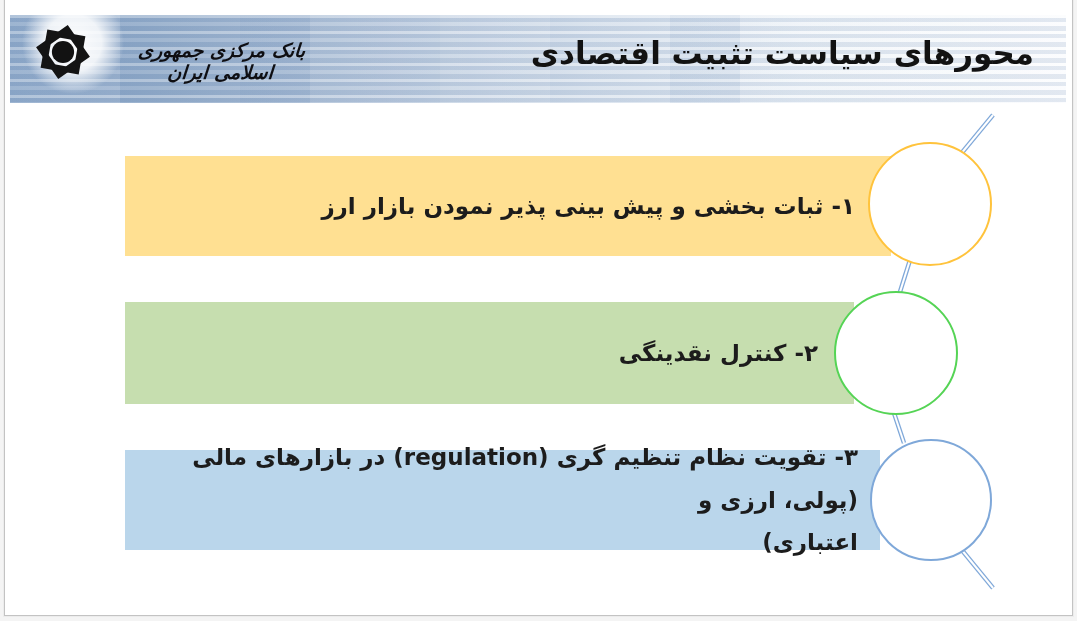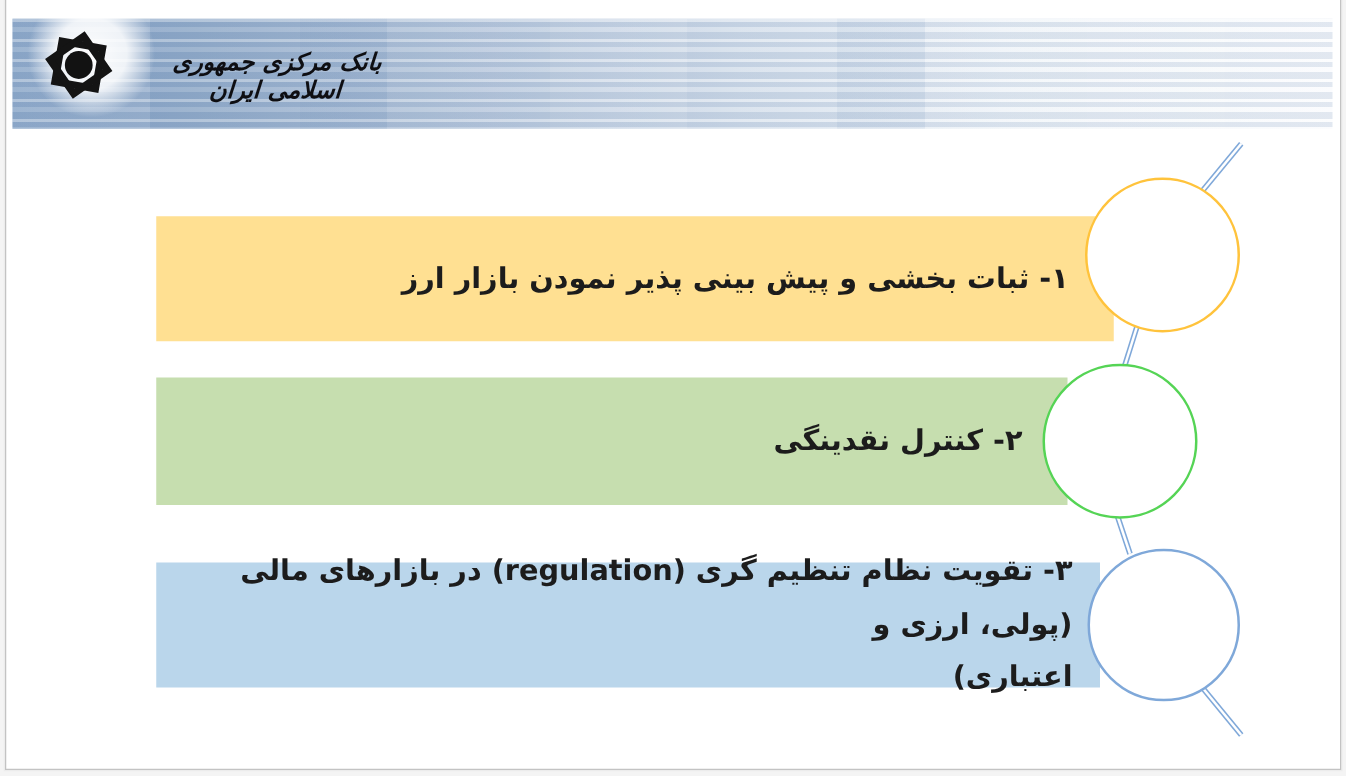--- a/index.html
+++ b/index.html
@@ -40,21 +40,21 @@
 
   .slide-title { position:absolute; right:32px; top:20px; width:520px;
                  direction:rtl; text-align:right;
                  font-size:31px; font-weight:bold; color:#121212; }
 
   
   .bar { position:absolute; left:120px; display:flex; align-items:center;
          direction:rtl; }
   .bar-text { width:100%; font-size:23px; font-weight:bold; color:#1c1c1c;
               line-height:1.85; white-space:pre-wrap; text-align:right; }
-  .bar1 { top:174px; width:766px; height:100px; padding:0 36px 0 14px; }
+  .bar1 { top:157px; width:766px; height:100px; padding:0 36px 0 14px; }
   .bar2 { top:303px; width:729px; height:102px; padding:0 36px 0 14px;justify-content:center; }
   .bar3 { top:451px; width:755px; height:100px; padding:0 22px 0 12px; }
 
   
   .node { position:absolute; background:#ffffff; border-radius:50%;
           border:2px solid #ccc; }
   .node1 { left:863px; top:143px; width:124px; height:124px; }
   .node2 { left:829px; top:292px; width:124px; height:124px; }
   .node3 { left:865px; top:440px; width:122px; height:122px; }
 
@@ -72,20 +72,21 @@
   <div class="slide">
 
     <div class="band">
       <div class="logo-glow"></div>
       <svg class="emblem" width="58" height="58" viewBox="0 0 60 60">
         <rect x="13" y="13" width="34" height="34" fill="none" stroke="#141414" stroke-width="6" transform="rotate(10 30 30)"></rect>
         <rect x="13" y="13" width="34" height="34" fill="none" stroke="#141414" stroke-width="6" transform="rotate(55 30 30)"></rect>
         <circle cx="30" cy="30" r="11.5" fill="#121212"></circle>
       </svg>
       <div class="bank-name">بانک مرکزی جمهوری اسلامی ایران</div>
+      <div class="slide-title">محورهای سیاست تثبیت اقتصادی</div>
     </div>
 
     <div class="bars-layer">
       <div class="bar bar1" style="background-color: rgb(255, 224, 146);">
         <div class="bar-text">۱- ثبات بخشی و پیش بینی پذیر نمودن بازار ارز</div>
       </div>
       <div class="bar bar2" style="background-color: rgb(198, 222, 175);">
         <div class="bar-text">۲- کنترل نقدینگی</div>
       </div>
       <div class="bar bar3" style="background-color: rgb(186, 214, 235);">

